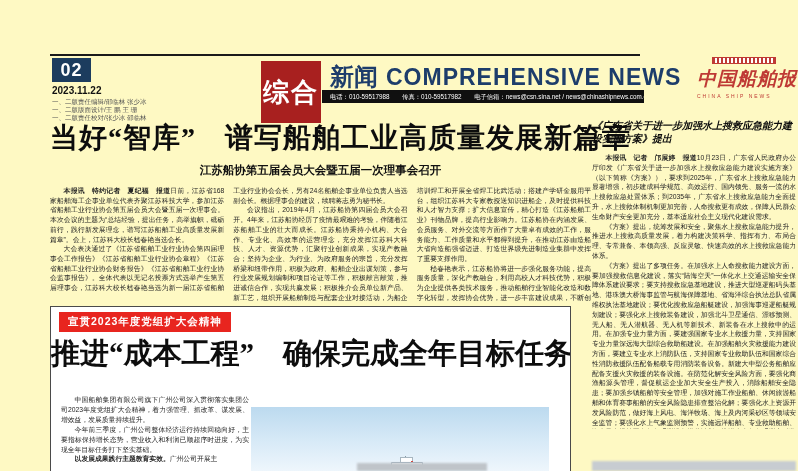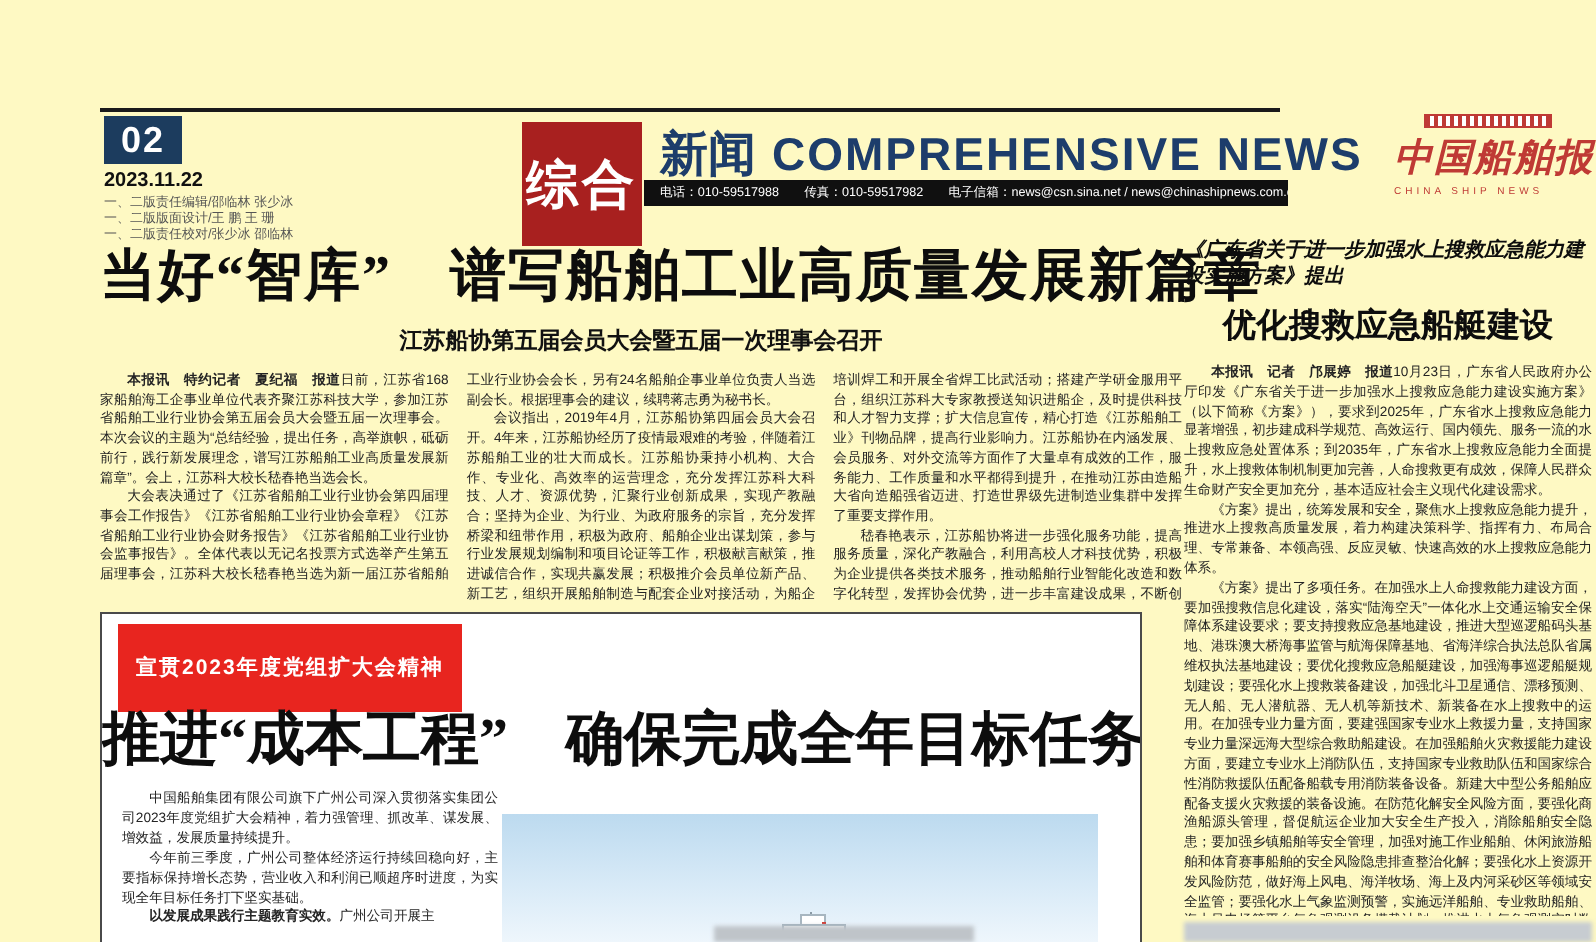--- a/index.html
+++ b/index.html
@@ -40,23 +40,23 @@
   .right-art{position:absolute;left:592px;top:120px;width:204px;}
   .rt-kicker{font-size:10px;font-weight:700;line-height:12.5px;color:#0d0d0d;font-style:italic;}
   .rt-headline{text-align:center;font-size:16.5px;font-weight:900;color:#0d0d0d;margin-top:7px;
                font-family:"Liberation Serif",serif;white-space:nowrap;}
   .rt-body{margin-top:8px;height:276px;overflow:hidden;font-size:6.8px;line-height:9.8px;text-align:justify;color:#242424;}
   .rt-cutoff{position:absolute;left:592px;top:461px;width:204px;height:10px;background:#c7ccd1;filter:blur(1px);}
   
   .bottom-box{position:absolute;left:50px;top:306px;width:521px;height:166px;border:1.5px solid #4a4a4a;
               box-sizing:border-box;background:#fff;overflow:hidden;}
   .bx-eyebrow{position:absolute;left:8px;top:5px;background:#e8251f;color:#fff;
-              font-size:10.5px;font-weight:700;padding:15px 9px;letter-spacing:1px;}
+              font-size:10.5px;font-weight:700;padding:3px 9px;letter-spacing:1px;}
   .bx-headline{position:absolute;left:0;top:27px;width:100%;text-align:center;font-size:29px;font-weight:900;
-               color:#0d0d0d;font-family:"Liberation Serif",serif;white-space:nowrap;margin-top:16px;}
+               color:#0d0d0d;font-family:"Liberation Serif",serif;white-space:nowrap;}
   .bx-subhead{position:absolute;left:0;top:66px;width:100%;text-align:center;font-size:11px;font-weight:700;color:#111;}
   .bx-body{position:absolute;left:10px;top:88px;width:188px;height:72px;overflow:hidden;
            font-size:6.8px;line-height:9.9px;text-align:justify;color:#242424;}
   .bx-photo{position:absolute;left:200px;top:100px;width:298px;height:64px;
             background:linear-gradient(to bottom,#bcdaef 0%,#d8eaf7 55%,#eef6fc 100%);}
   .ship{position:absolute;left:47%;bottom:2px;width:30px;height:13px;}
   .ship-hull{position:absolute;left:0;bottom:0;width:30px;height:5px;background:#f5f7f8;
              border:0.5px solid #9fb0bc;border-radius:0 0 3px 3px;}
   .ship-cabin{position:absolute;left:9px;bottom:4px;width:11px;height:6px;background:#ffffff;border:0.5px solid #a7b6c0;}
   .ship-mast{position:absolute;left:14px;bottom:9px;width:1px;height:4px;background:#8a9aa5;}
@@ -100,21 +100,20 @@
     <div class="main-body">
       <p><span class="lead">本报讯　特约记者　夏纪福　报道</span><span>日前，江苏省168家船舶海工企事业单位代表齐聚江苏科技大学，参加江苏省船舶工业行业协会第五届会员大会暨五届一次理事会。本次会议的主题为“总结经验，提出任务，高举旗帜，砥砺前行，践行新发展理念，谱写江苏船舶工业高质量发展新篇章”。会上，江苏科大校长嵇春艳当选会长。</span></p>
       <p>大会表决通过了《江苏省船舶工业行业协会第四届理事会工作报告》《江苏省船舶工业行业协会章程》《江苏省船舶工业行业协会财务报告》《江苏省船舶工业行业协会监事报告》。全体代表以无记名投票方式选举产生第五届理事会，江苏科大校长嵇春艳当选为新一届江苏省船舶工业行业协会会长，另有24名船舶企事业单位负责人当选副会长。根据理事会的建议，续聘蒋志勇为秘书长。</p>
       <p>会议指出，2019年4月，江苏船协第四届会员大会召开。4年来，江苏船协经历了疫情最艰难的考验，伴随着江苏船舶工业的壮大而成长。江苏船协秉持小机构、大合作、专业化、高效率的运营理念，充分发挥江苏科大科技、人才、资源优势，汇聚行业创新成果，实现产教融合；坚持为企业、为行业、为政府服务的宗旨，充分发挥桥梁和纽带作用，积极为政府、船舶企业出谋划策，参与行业发展规划编制和项目论证等工作，积极献言献策，推进诚信合作，实现共赢发展；积极推介会员单位新产品、新工艺，组织开展船舶制造与配套企业对接活动，为船企培训焊工和开展全省焊工比武活动；搭建产学研金服用平台，组织江苏科大专家教授送知识进船企，及时提供科技和人才智力支撑；扩大信息宣传，精心打造《江苏船舶工业》刊物品牌，提高行业影响力。江苏船协在内涵发展、会员服务、对外交流等方面作了大量卓有成效的工作，服务能力、工作质量和水平都得到提升，在推动江苏由造船大省向造船强省迈进、打造世界级先进制造业集群中发挥了重要支撑作用。</p>
       <p>嵇春艳表示，江苏船协将进一步强化服务功能，提高服务质量，深化产教融合，利用高校人才科技优势，积极为企业提供各类技术服务，推动船舶行业智能化改造和数字化转型，发挥协会优势，进一步丰富建设成果，不断创新发展，开展调查研究，当好“智库”，为政府部门前瞻性和有效性决策提供有力支撑。同时，加强自身建设，进一步激活协会动能，在建设海洋强国这些目标中凝聚发展共识，扛起光荣使命，交出时代答卷，为推动江苏船舶与海工产业高质量发展作出应有贡献。</p>
     </div>
   </div>
 
   <div class="right-art">
     <div class="rt-kicker">《广东省关于进一步加强水上搜救应急能力建设实施方案》提出</div>
-    <div class="rt-headline">优化搜救应急船艇建设</div>
     <div class="rt-body">
       <p><span class="lead">本报讯　记者　邝展婷　报道</span><span>10月23日，广东省人民政府办公厅印发《广东省关于进一步加强水上搜救应急能力建设实施方案》（以下简称《方案》），要求到2025年，广东省水上搜救应急能力显著增强，初步建成科学规范、高效运行、国内领先、服务一流的水上搜救应急处置体系；到2035年，广东省水上搜救应急能力全面提升，水上搜救体制机制更加完善，人命搜救更有成效，保障人民群众生命财产安全更加充分，基本适应社会主义现代化建设需求。</span></p>
       <p>《方案》提出，统筹发展和安全，聚焦水上搜救应急能力提升，推进水上搜救高质量发展，着力构建决策科学、指挥有力、布局合理、专常兼备、本领高强、反应灵敏、快速高效的水上搜救应急能力体系。</p>
       <p>《方案》提出了多项任务。在加强水上人命搜救能力建设方面，要加强搜救信息化建设，落实“陆海空天”一体化水上交通运输安全保障体系建设要求；要支持搜救应急基地建设，推进大型巡逻船码头基地、港珠澳大桥海事监管与航海保障基地、省海洋综合执法总队省属维权执法基地建设；要优化搜救应急船艇建设，加强海事巡逻船艇规划建设；要强化水上搜救装备建设，加强北斗卫星通信、漂移预测、无人船、无人潜航器、无人机等新技术、新装备在水上搜救中的运用。在加强专业力量方面，要建强国家专业水上救援力量，支持国家专业力量深远海大型综合救助船建设。在加强船舶火灾救援能力建设方面，要建立专业水上消防队伍，支持国家专业救助队伍和国家综合性消防救援队伍配备船载专用消防装备设备。新建大中型公务船舶应配备支援火灾救援的装备设施。在防范化解安全风险方面，要强化商渔船源头管理，督促航运企业加大安全生产投入，消除船舶安全隐患；要加强乡镇船舶等安全管理，加强对施工作业船舶、休闲旅游船舶和体育赛事船舶的安全风险隐患排查整治化解；要强化水上资源开发风险防范，做好海上风电、海洋牧场、海上及内河采砂区等领域安全监管；要强化水上气象监测预警，实施远洋船舶、专业救助船舶、海上风电场等平台气象观测设备搭载计划，推进水上气象观测实时数据共享。</p>
     </div>
   </div>
   <div class="rt-cutoff"></div>
 
   <div class="bottom-box">
     <div class="bx-eyebrow">宣贯2023年度党组扩大会精神</div>

